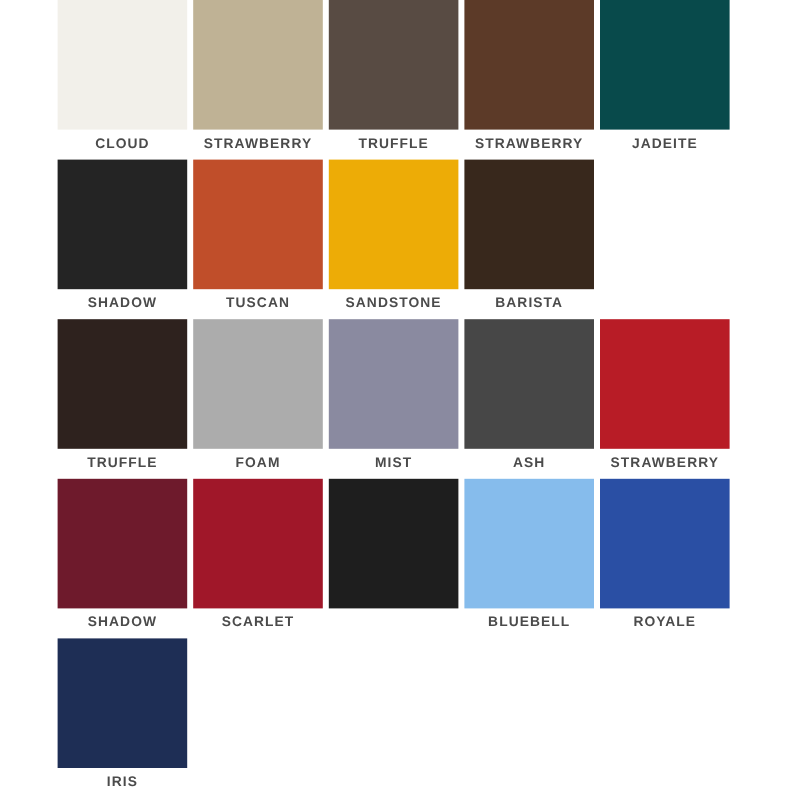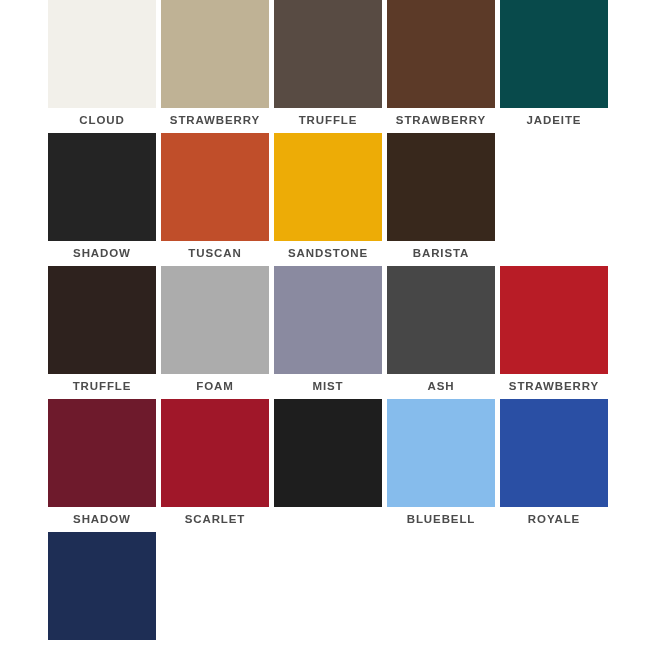--- a/index.html
+++ b/index.html
@@ -153,17 +153,18 @@
       </div>
       <div class="swatch-cell">
         <span class="swatch-chip" style="background-color:#2A4FA4;"></span>
         <span class="swatch-label">ROYALE</span>
       </div>
     </div>
 
     <div class="swatch-row">
       <div class="swatch-cell">
         <span class="swatch-chip" style="background-color:#1E2E55;"></span>
+        <span class="swatch-label">IRIS</span>
       </div>
     </div>
 
   </div>
 </div>
 
 </body></html>

